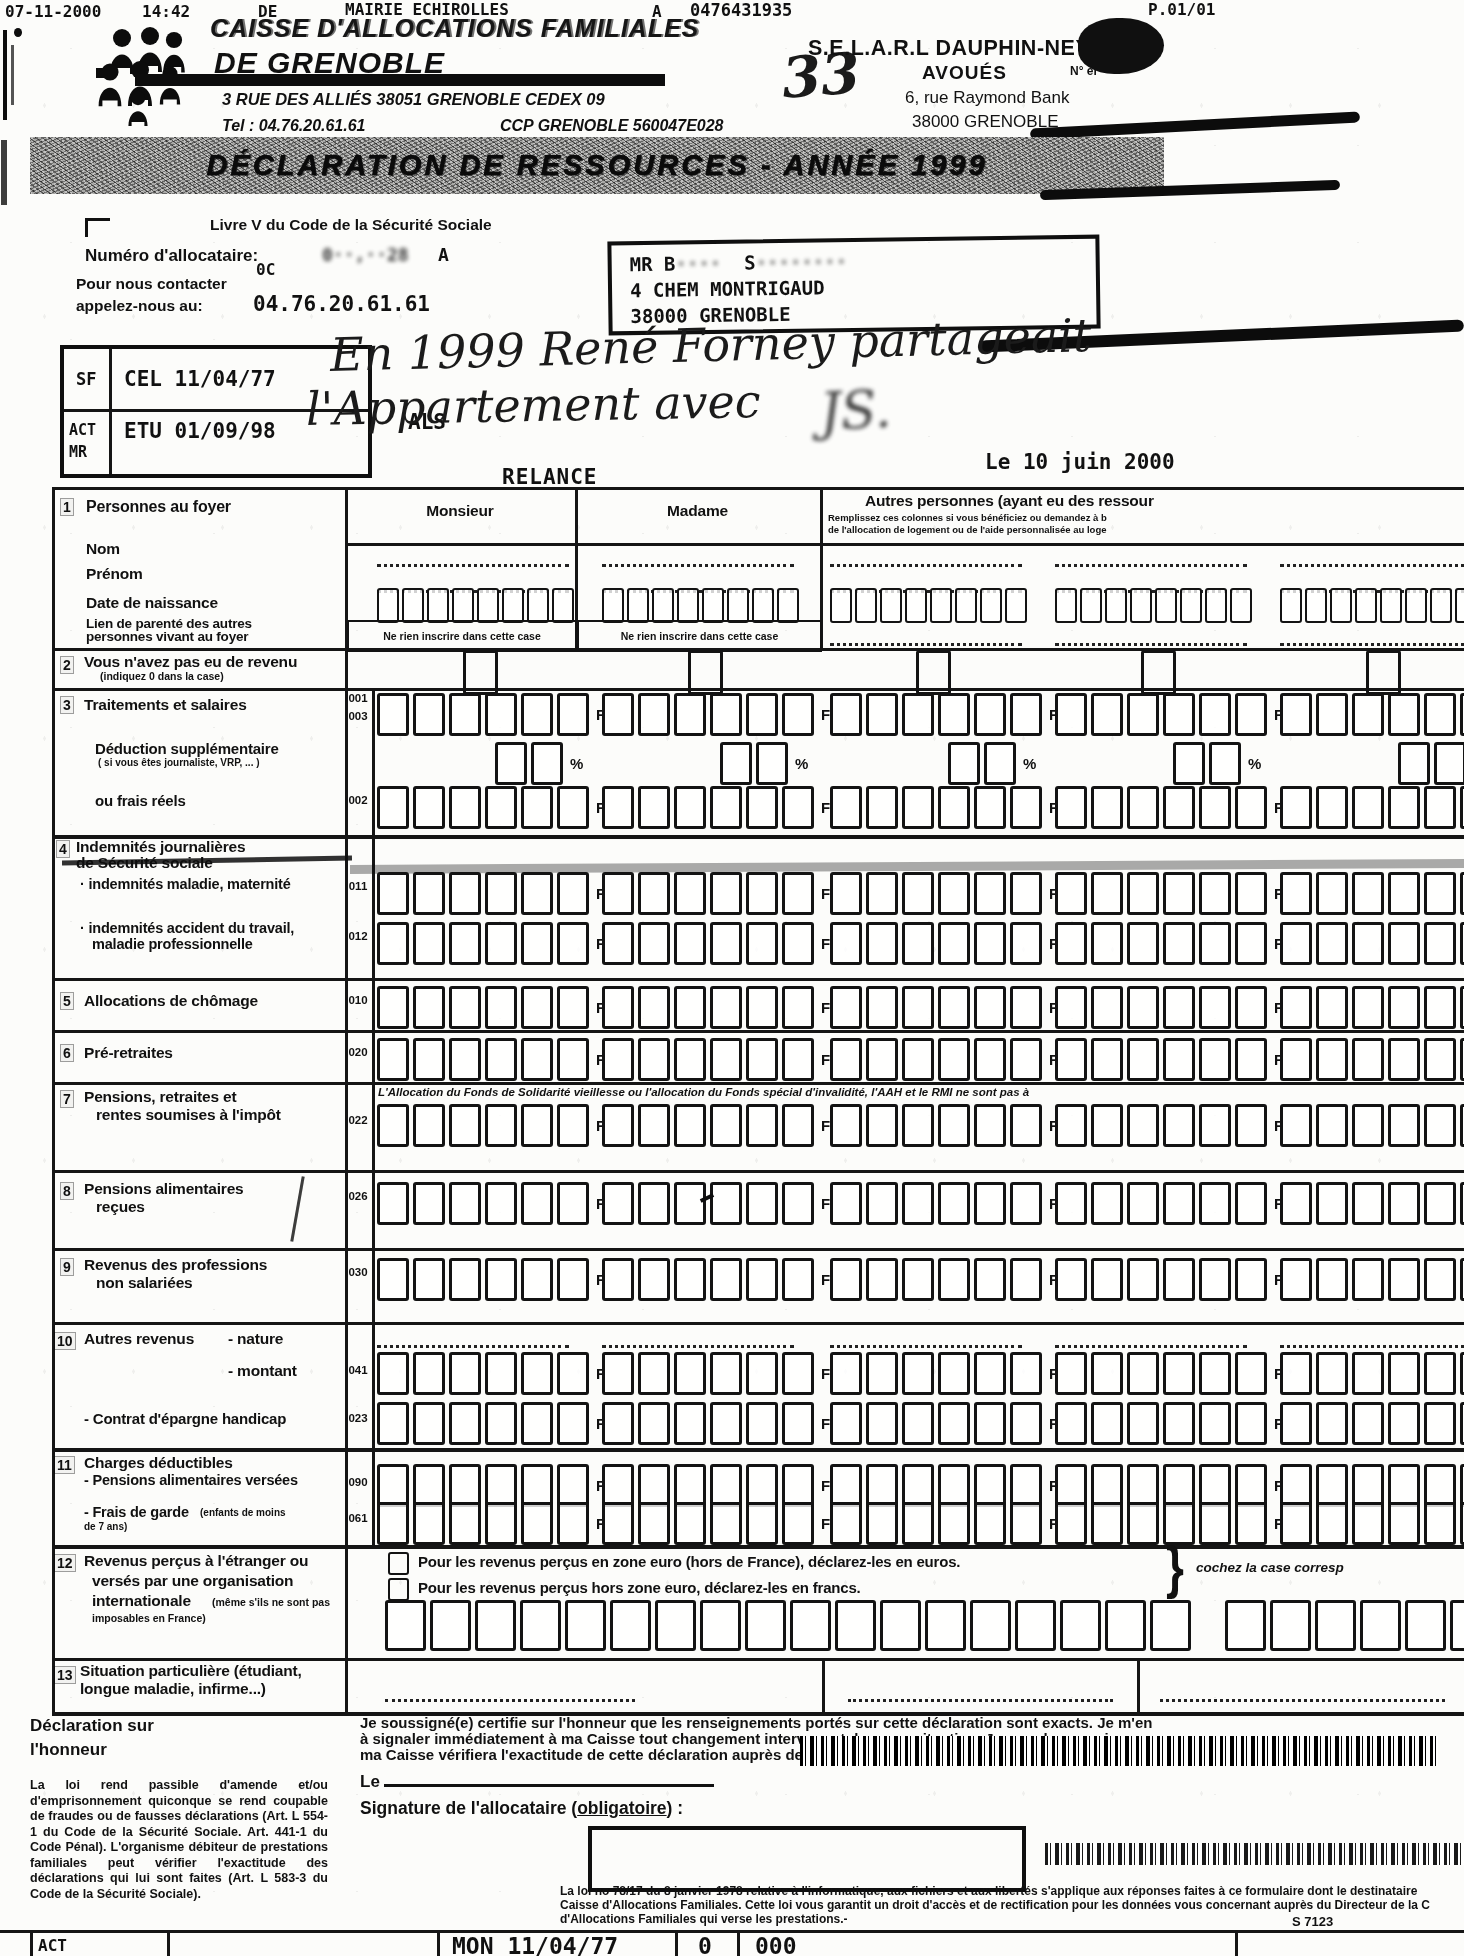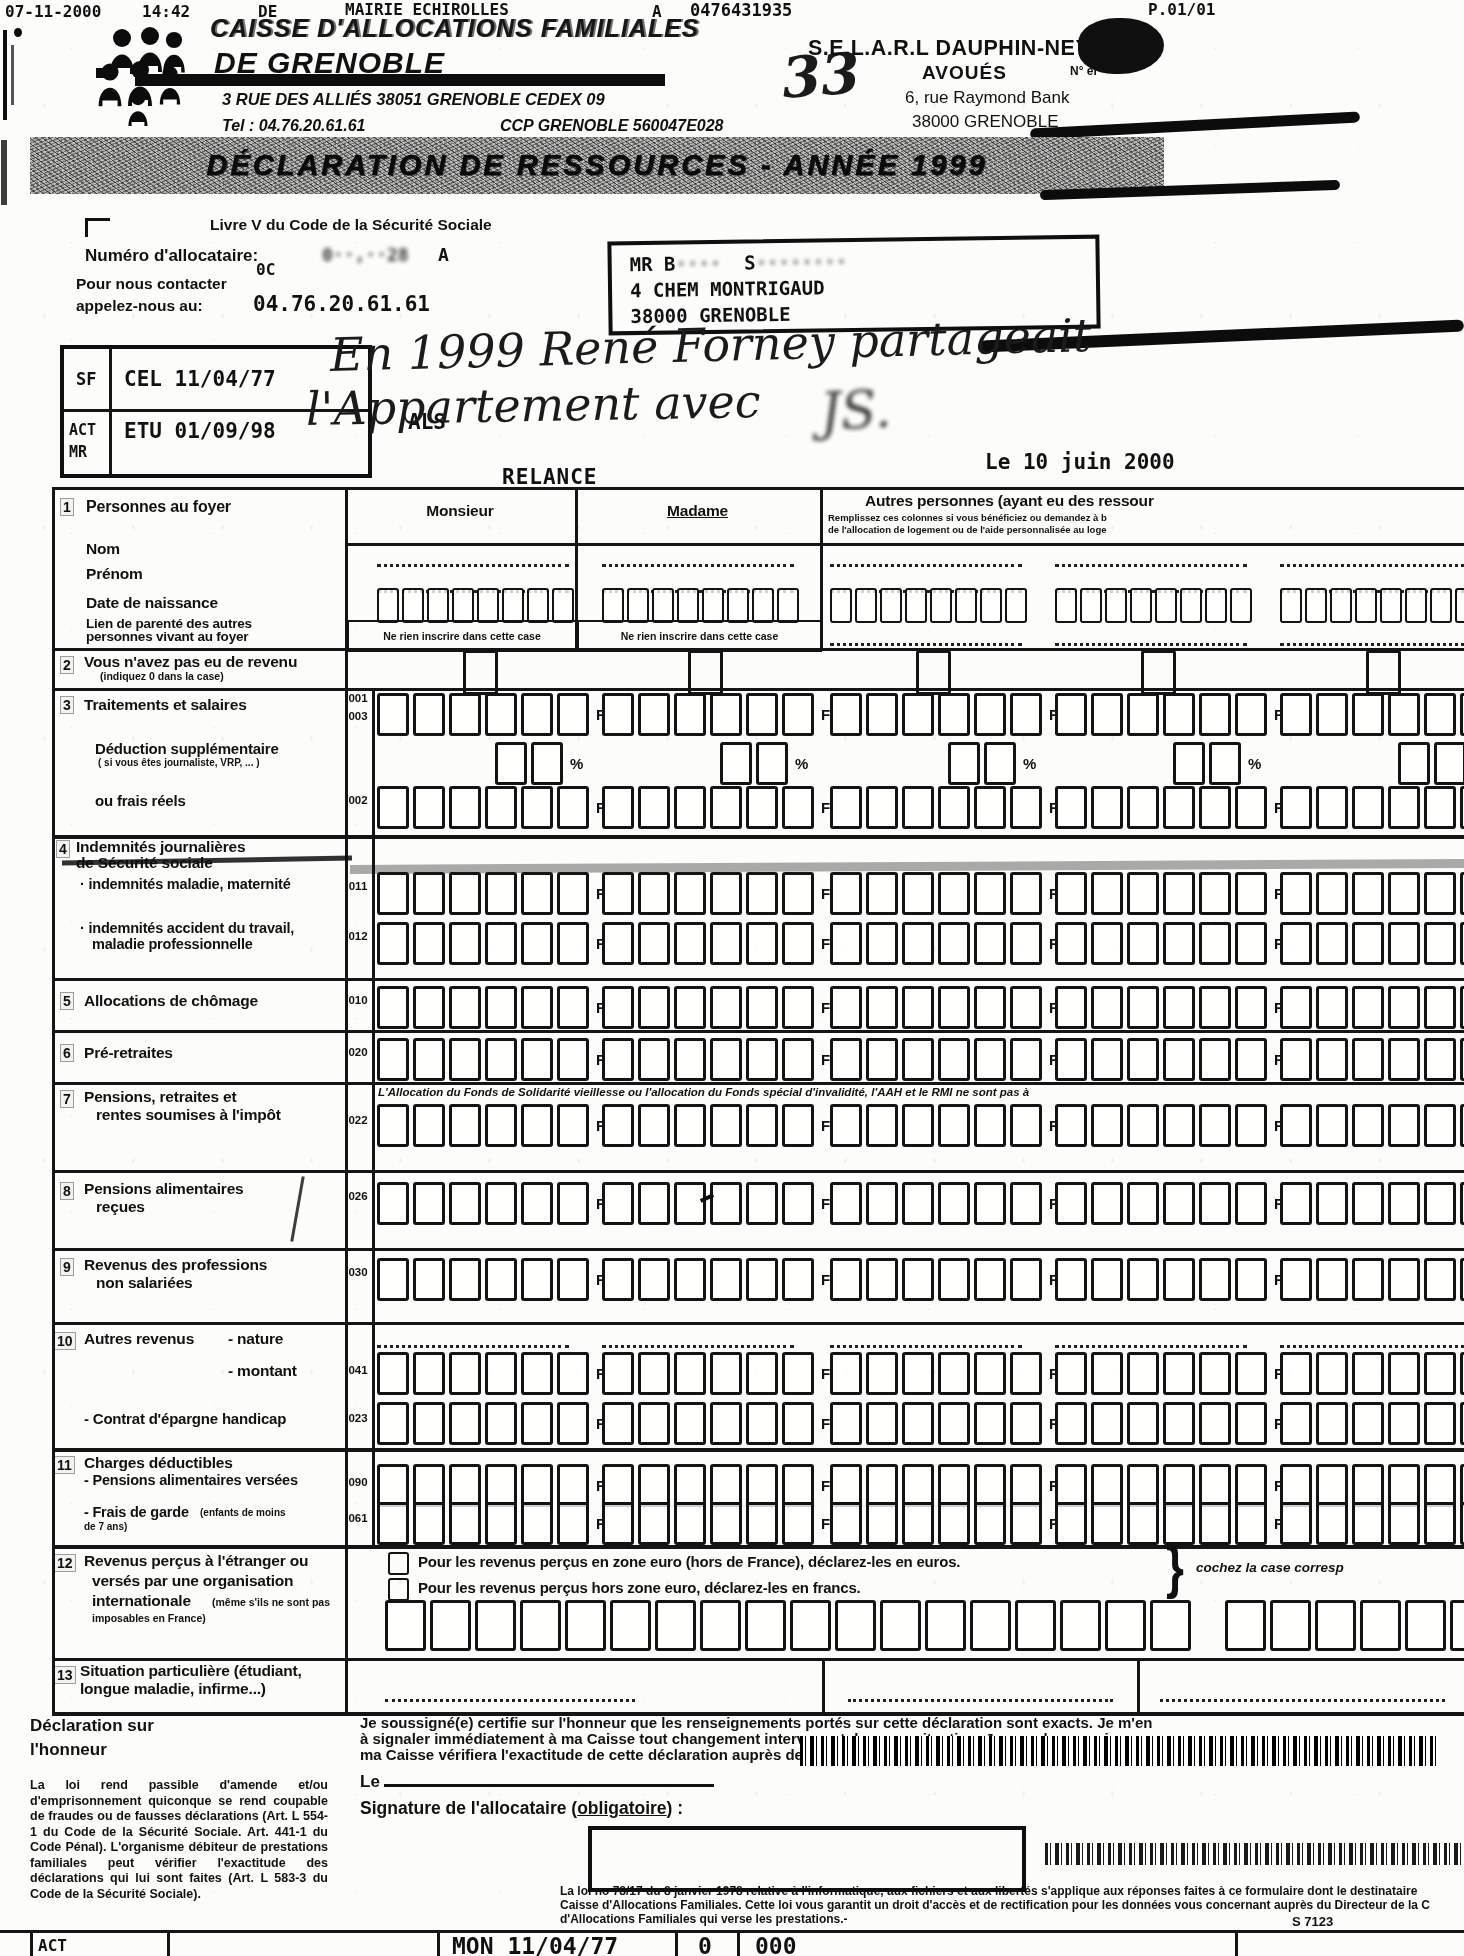--- a/index.html
+++ b/index.html
@@ -168,21 +168,21 @@
   <div class="vl" style="left:345px;top:487px;height:1225px;"></div>
   <div class="vl" style="left:372px;top:688px;height:857px;"></div>
   <div class="vl" style="left:575px;top:487px;height:161px;"></div>
   <div class="vl" style="left:820px;top:487px;height:161px;"></div>
   <div class="vl" style="left:822px;top:1658px;height:54px;"></div>
   <div class="vl" style="left:1137px;top:1658px;height:54px;"></div>
 
   <span class="num" style="left:60px;top:498px;">1</span>
   <span class="lbl" style="left:86px;top:498px;font-size:16px;">Personnes au foyer</span>
   <span class="lbl" style="left:345px;top:502px;width:230px;text-align:center;">Monsieur</span>
-  <span class="lbl" style="left:575px;top:502px;width:245px;text-align:center;text-decoration:underline;">Madame</span>
+  <span class="lbl" style="left:575px;top:502px;width:245px;text-align:center;">Madame</span>
   <span class="lbl" style="left:865px;top:492px;font-size:15.5px;">Autres personnes (ayant eu des ressour</span>
   <span class="lbls" style="left:828px;top:512px;font-size:9.5px;">Remplissez ces colonnes si vous bénéficiez ou demandez à b</span>
   <span class="lbls" style="left:828px;top:524px;font-size:9.5px;">de l'allocation de logement ou de l'aide personnalisée au loge</span>
 
   <span class="lbl" style="left:86px;top:540px;">Nom</span>
   <span class="lbl" style="left:86px;top:565px;">Prénom</span>
   <span class="lbl" style="left:86px;top:594px;">Date de naissance</span>
   <span class="lbl" style="left:86px;top:616px;font-size:13.5px;">Lien de parenté des autres</span>
   <span class="lbl" style="left:86px;top:629px;font-size:13.5px;">personnes vivant au foyer</span>
 

